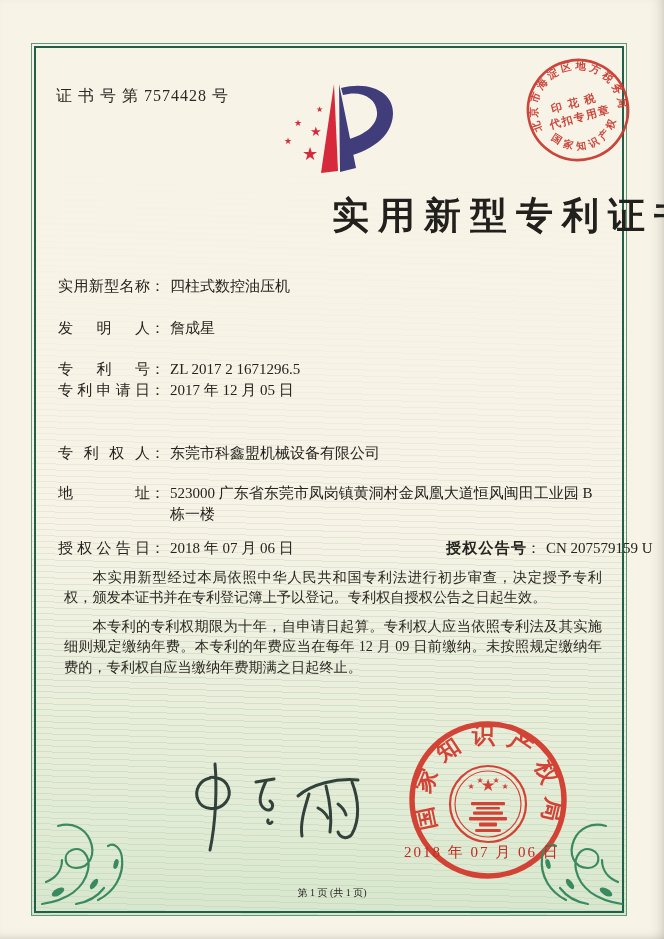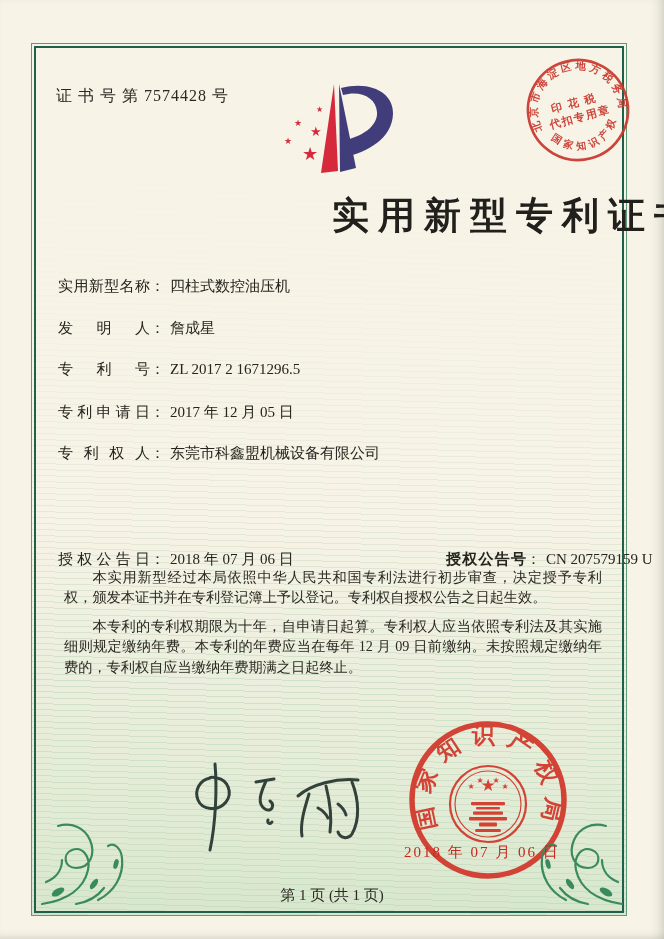--- a/index.html
+++ b/index.html
@@ -44,21 +44,21 @@
   .signer{position:absolute;left:72px;top:786px;font-size:16px;line-height:30px;color:#23211c;}
   .signature{position:absolute;left:160px;top:752px;width:230px;height:105px;}
 
   .seal{position:absolute;left:400px;top:712px;width:176px;height:176px;opacity:.95;}
   .seal-date{position:absolute;left:404px;top:843px;font-size:15px;letter-spacing:2px;color:#c32a20;z-index:4;white-space:nowrap;}
 
   .flourish{position:absolute;width:118px;height:110px;z-index:2;}
   .flourish.bl{left:36px;top:800px;}
   .flourish.br{left:510px;top:800px;transform:scaleX(-1);}
 
-  .footer{position:absolute;left:0;top:886px;width:100%;text-align:center;font-size:15px;color:#2b2923;}
+  .footer{position:absolute;left:0;top:886px;width:100%;text-align:center;font-size:10px;color:#2b2923;}
 
   svg text{font-family:"Liberation Serif","DejaVu Serif",serif;}
 </style>
 </head>
 <body>
 
 <div class="page">
 
   <div class="guilloche"></div>
   <div class="fade"></div>
@@ -101,27 +101,30 @@
 
     <div class="row" style="top:276px">
       <span class="flabel">实用新型名称</span><span class="colon">：</span><span class="fvalue">四柱式数控油压机</span>
     </div>
     <div class="row" style="top:318px">
       <span class="flabel">发明人</span><span class="colon">：</span><span class="fvalue">詹成星</span>
     </div>
     <div class="row" style="top:359px">
       <span class="flabel">专利号</span><span class="colon">：</span><span class="fvalue">ZL 2017 2 1671296.5</span>
     </div>
-    <div class="row" style="top:402px">
+    <div class="row" style="top:380px">
       <span class="flabel">专利申请日</span><span class="colon">：</span><span class="fvalue">2017 年 12 月 05 日</span>
     </div>
     <div class="row" style="top:443px">
       <span class="flabel">专利权人</span><span class="colon">：</span><span class="fvalue">东莞市科鑫盟机械设备有限公司</span>
     </div>
-    <div class="row" style="top:549px;right:46px">
+    <div class="row" style="top:483px">
+      <span class="flabel">地址</span><span class="colon">：</span><span class="fvalue wrapval">523000 广东省东莞市凤岗镇黄洞村金凤凰大道恒风闽田工业园 B 栋一楼</span>
+    </div>
+    <div class="row" style="top:538px;right:46px">
       <span class="flabel">授权公告日</span><span class="colon">：</span><span class="fvalue">2018 年 07 月 06 日</span>
       <span class="grant-right">
         <span class="flabel">授权公告号</span><span class="colon">：</span><span class="fvalue">CN 207579159 U</span>
       </span>
     </div>
 
     <div class="paras">
       <p>本实用新型经过本局依照中华人民共和国专利法进行初步审查，决定授予专利权，颁发本证书并在专利登记簿上予以登记。专利权自授权公告之日起生效。</p>
       <p>本专利的专利权期限为十年，自申请日起算。专利权人应当依照专利法及其实施细则规定缴纳年费。本专利的年费应当在每年 12 月 09 日前缴纳。未按照规定缴纳年费的，专利权自应当缴纳年费期满之日起终止。</p>
     </div>

